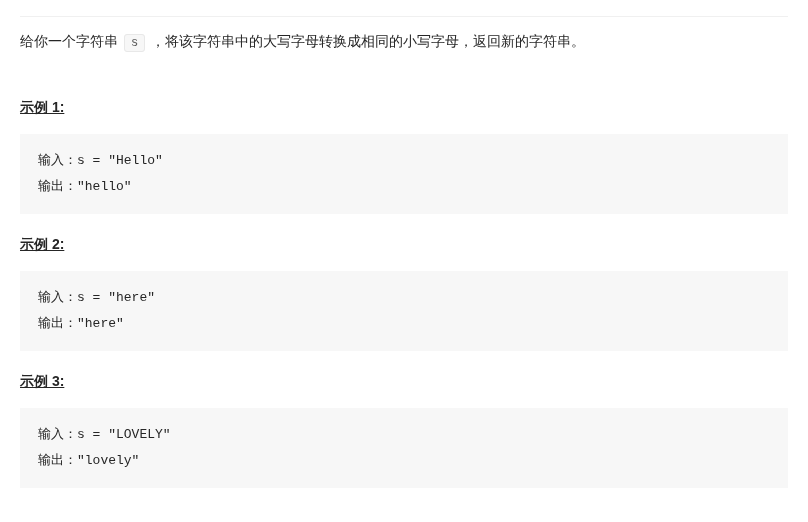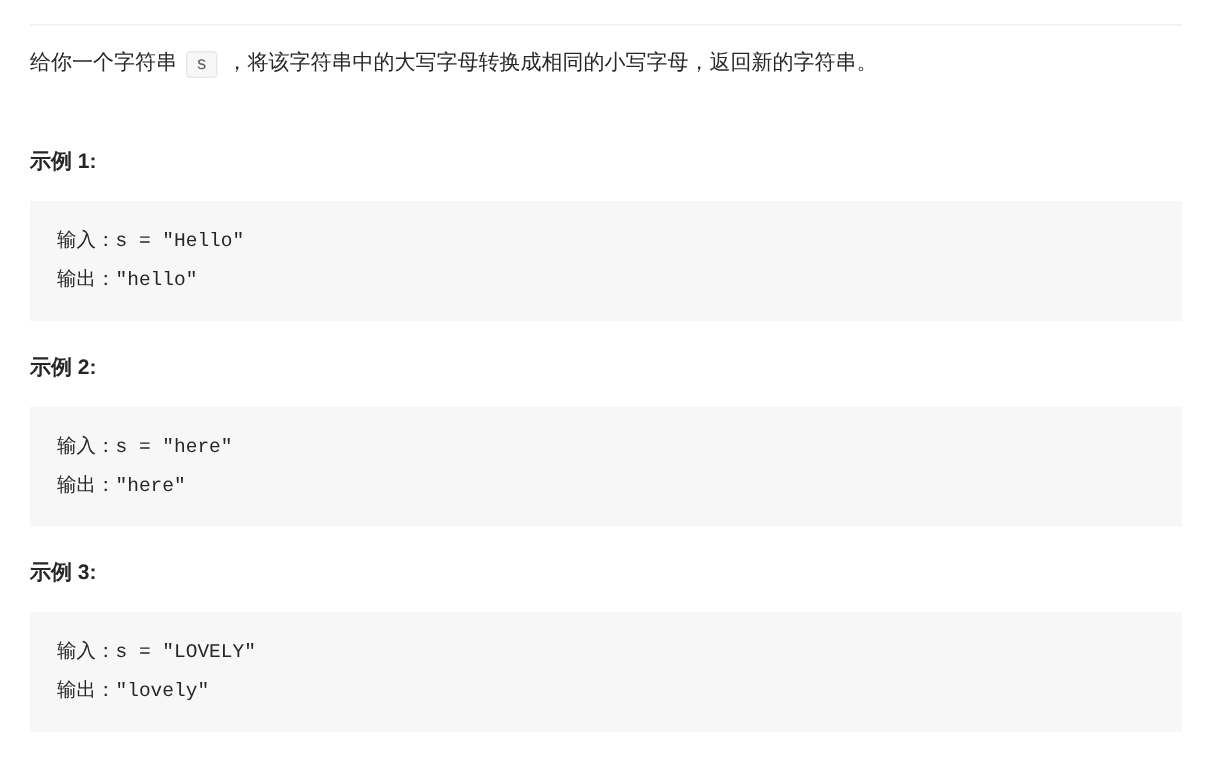--- a/index.html
+++ b/index.html
@@ -30,20 +30,21 @@
       font-size: 12px;
       color: #595959;
       margin: 0 2px;
     }
     .example-title {
       font-weight: 700;
       color: #262626;
       margin-top: 18px;
       margin-bottom: 14px;
       font-size: 14px;
+      text-decoration: underline;
     }
     .example-block {
       background: #f7f7f7;
       padding: 14px 18px;
       font-family: Consolas, Monaco, "Courier New", monospace;
       font-size: 13px;
       color: #262626;
       margin-bottom: 8px;
       line-height: 2;
     }

